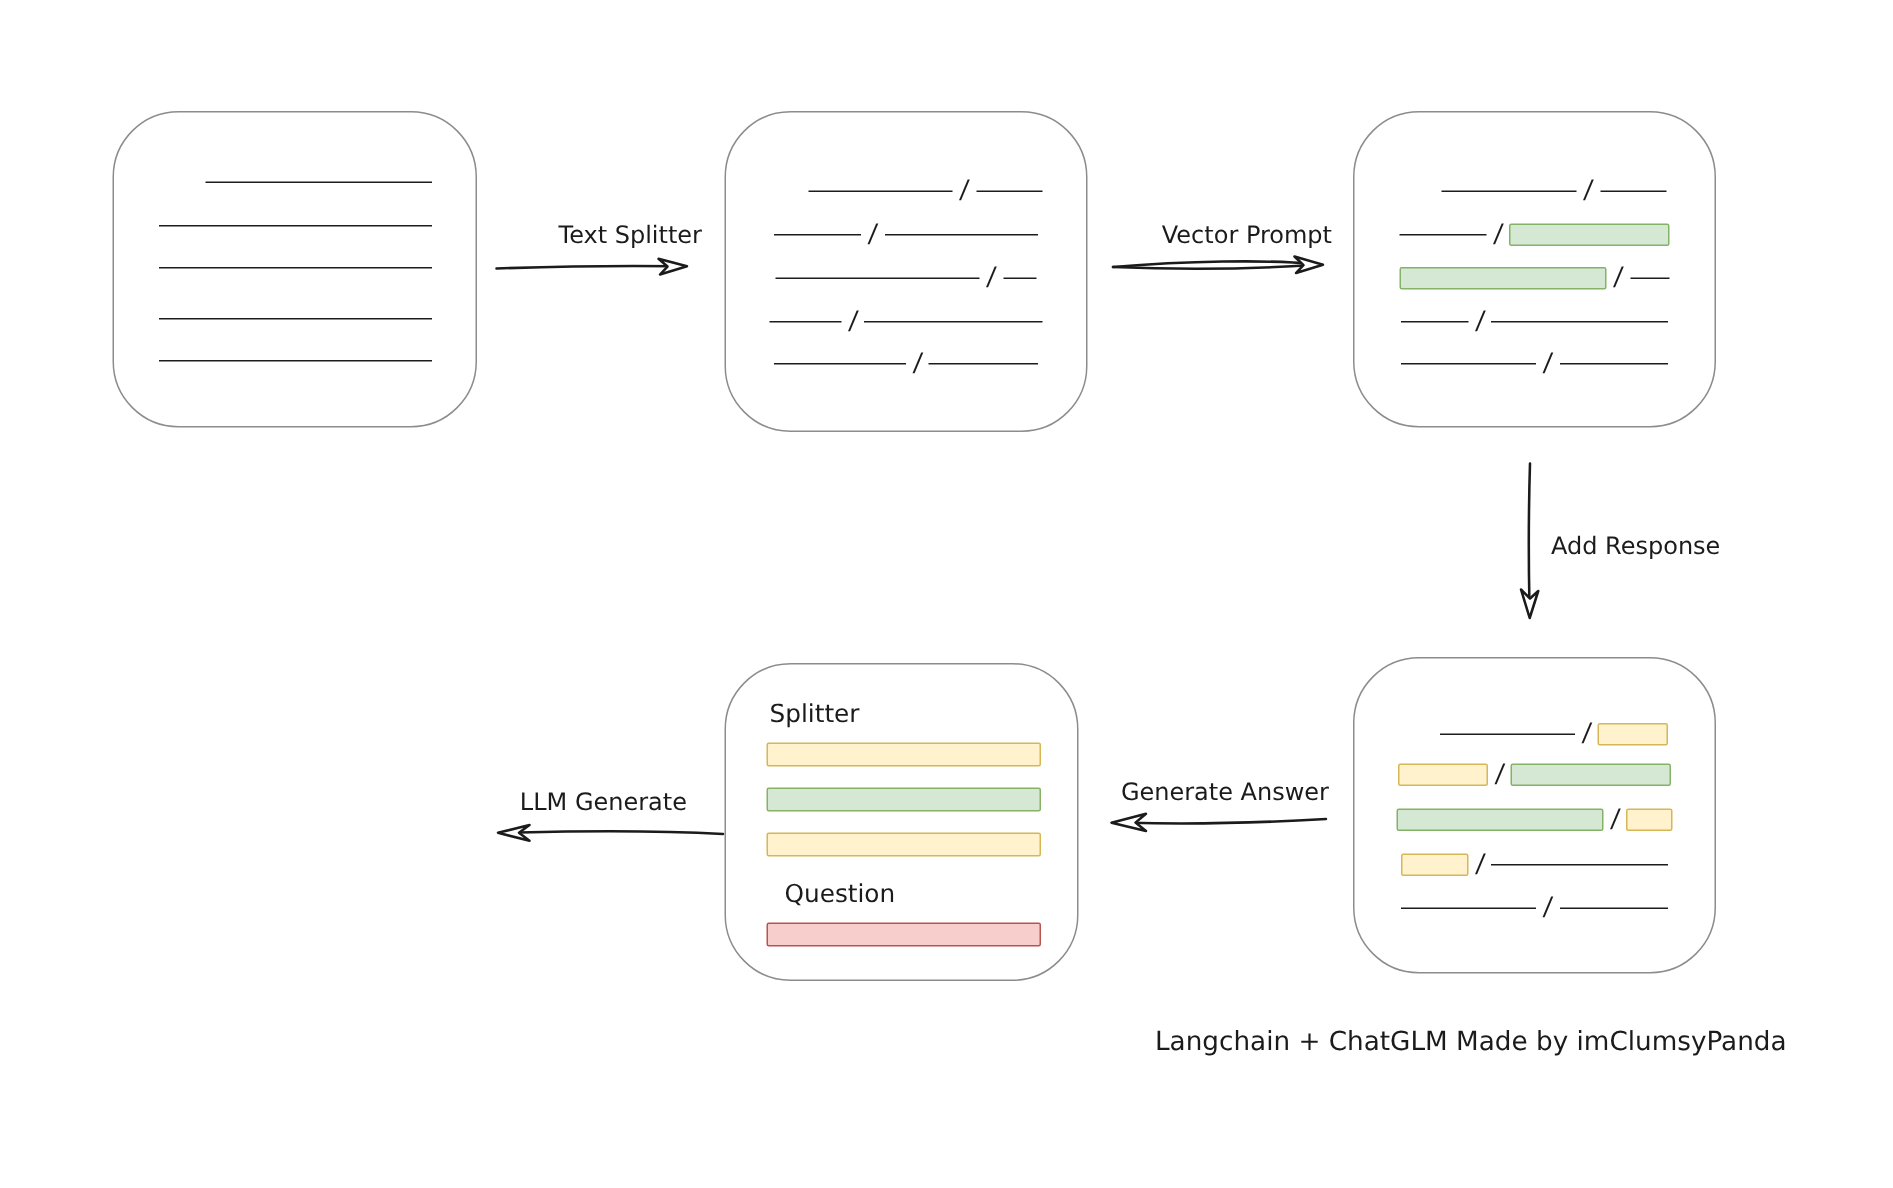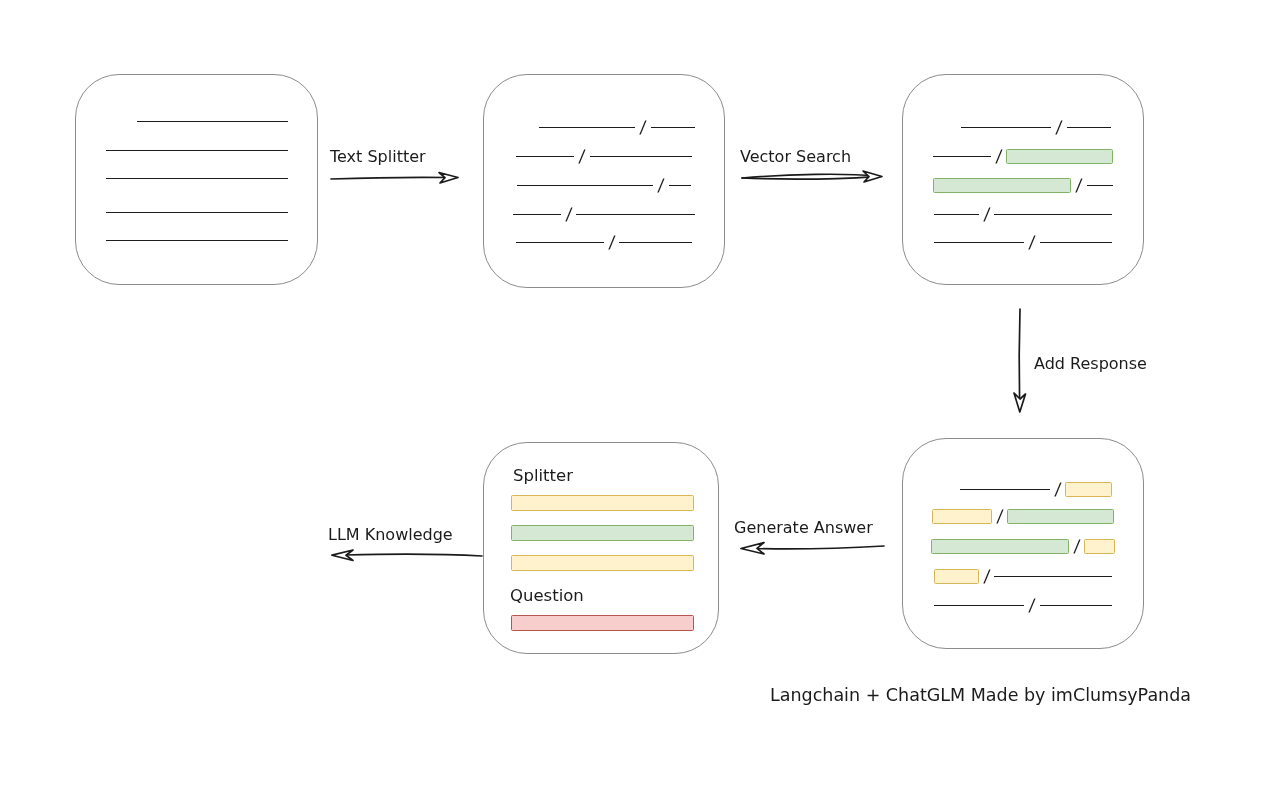--- a/index.html
+++ b/index.html
@@ -14,21 +14,21 @@
   .bar{height:15px;border-radius:1.5px;box-sizing:border-box;}
   .bar.green{background:#d5e8d4;border:1.4px solid #84b266;}
   .bar.yellow{background:#fff2cc;border:1.4px solid #d6b656;}
   .bar.red{background:#f8cecc;border:1.4px solid #b85450;}
   
   .dline{position:absolute;height:0;border-top:1.8px solid #1c1c1c;}
   
   .htext{position:absolute;font-size:16.5px;white-space:nowrap;}
   .pbar{position:absolute;left:27px;width:183px;height:16px;}
   
-  .lbl{position:absolute;font-size:16px;white-space:nowrap;text-align:left;}
+  .lbl{position:absolute;font-size:16px;white-space:nowrap;text-align:right;}
   .arrow{position:absolute;overflow:visible;}
   .arrow path{stroke:#1b1b1b;stroke-width:1.7;fill:none;stroke-linecap:round;stroke-linejoin:round;}
   .arrow path.head{fill:#ffffff;}
   .caption{position:absolute;left:770px;top:685px;width:412px;text-align:right;
            font-size:17.5px;white-space:nowrap;}
 </style>
 </head>
 <body>
 
 <div class="canvas">
@@ -68,21 +68,21 @@
       <span class="slash">/</span>
       <span class="ln" style="width:119px;"></span>
     </div>
     <div class="srow" style="top:153px;">
       <span class="ln" style="width:88px;"></span>
       <span class="slash">/</span>
       <span class="ln" style="width:73px;"></span>
     </div>
   </div>
 
-  <div class="lbl" style="left:740px;top:147px;width:148px;">Vector Search</div>
+  <div class="lbl" style="left:740px;top:147px;width:148px;">Vector Prompt</div>
   <svg class="arrow" style="left:740px;top:168px;" width="150" height="16" viewBox="0 0 150 16">
     <path d="M2,10 C50,6 105,5 135,8"></path>
     <path d="M2,10 C50,12 100,11 135,8.6"></path>
     <path class="head" d="M123,3 L142,8.5 L124,14 L129,8.7 Z"></path>
   </svg>
 
   <div class="box" style="left:902px;top:74px;width:240px;height:209px;">
     <div class="srow shift" style="top:38px;">
       <span class="ln" style="width:90px;"></span>
       <span class="slash">/</span>
@@ -148,25 +148,25 @@
   <svg class="arrow" style="left:736px;top:538px;" width="150" height="18" viewBox="0 0 150 18">
     <path d="M148,8 C105,10.5 55,11.5 17,10.5"></path>
     <path class="head" d="M28,4.5 L5,10.5 L28,16 L21,10.4 Z"></path>
   </svg>
 
   <div class="box" style="left:483px;top:442px;width:234px;height:210px;">
     <div class="htext" style="left:29px;top:23px;">Splitter</div>
     <div class="pbar bar yellow" style="top:52px;"></div>
     <div class="pbar bar green" style="top:82px;"></div>
     <div class="pbar bar yellow" style="top:112px;"></div>
-    <div class="htext" style="left:26px;top:143px;">Question</div>
+    <div class="htext" style="left:39px;top:143px;">Question</div>
     <div class="pbar bar red" style="top:172px;"></div>
   </div>
 
-  <div class="lbl" style="left:328px;top:525px;width:130px;">LLM Knowledge</div>
+  <div class="lbl" style="left:328px;top:525px;width:130px;">LLM Generate</div>
   <svg class="arrow" style="left:326px;top:546px;" width="158" height="18" viewBox="0 0 158 18">
     <path d="M156,10 C110,7.5 60,8 20,9"></path>
     <path class="head" d="M27,4 L6,9.2 L27,14.5 L20,9.2 Z"></path>
   </svg>
 
 
   <div class="caption">Langchain + ChatGLM Made by imClumsyPanda</div>
 
 </div>
 

